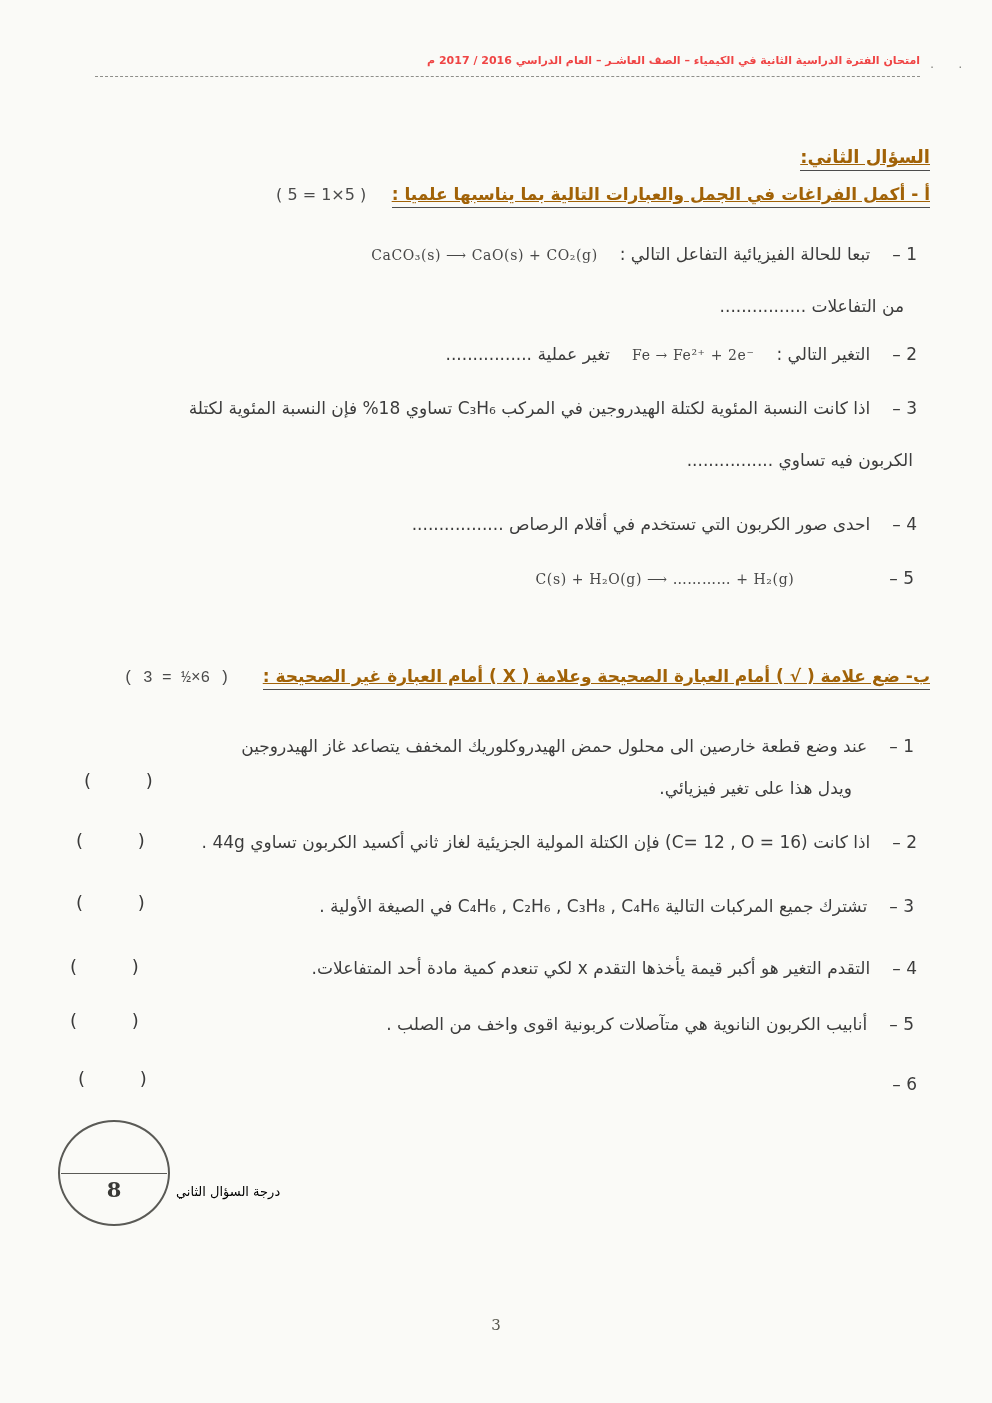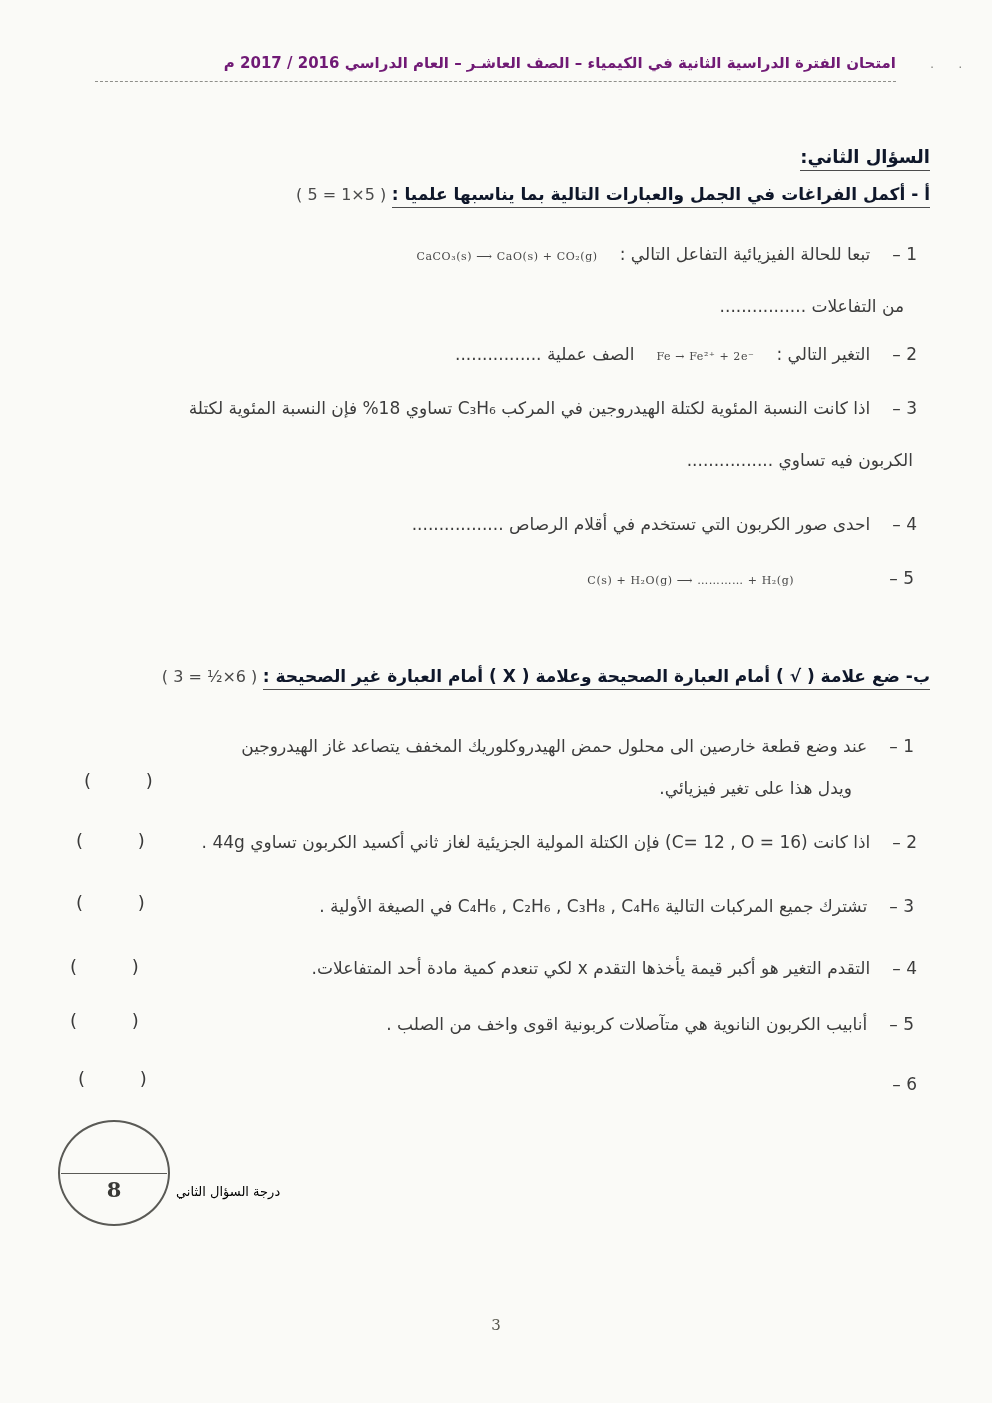--- a/index.html
+++ b/index.html
@@ -4,52 +4,52 @@
 <style>
   * { margin:0; padding:0; box-sizing:border-box; }
   html,body { background:#d8d8d4; }
   body { font-family:"DejaVu Sans", sans-serif; }
   .page {
     position:relative; width:992px; height:1403px; margin:0 auto;
     background:#fafaf7; direction:rtl; color:#3a3a3a; overflow:hidden;
   }
   .abs { position:absolute; white-space:nowrap; }
   .txt { font-size:17px; color:#3c3c3c; }
-  .bold { font-weight:bold; color:#0f172a; }
+  .bold { font-weight:bold; color:#a16207;text-decoration:underline; }
   .underlined { border-bottom:1.5px solid #4c4c4c; padding-bottom:3px; }
   .row { display:flex; align-items:baseline; gap:22px; }
   .eq {
     direction:ltr; unicode-bidi:isolate;
     font-family:"DejaVu Serif","DejaVu Sans",serif;
-    font-size:11px; color:#474747; letter-spacing:0.6px;
+    font-size:14px; color:#474747; letter-spacing:0.6px;
   }
   
   .page-header {
-    position:absolute; top:54px; right:96px; left:95px;
-    font-size:15px; font-weight:bold; color:#701a75;
+    position:absolute; top:54px; right:72px; left:95px;
+    font-size:11px; font-weight:bold; color:#ef4444;
     border-bottom:1.5px dashed #8f8f8b; padding-bottom:9px;
   }
   .corner-marks {
     position:absolute; top:60px; left:930px; direction:ltr;
     font-size:13px; color:#8a8a86; letter-spacing:10px;
   }
   
   .q-title   { top:146px; right:62px; font-size:18px; }
   .a-heading { top:184px; right:62px; }
-  .a-heading .marks { margin-right:0; font-size:16px; color:#4a4a4a; }
+  .a-heading .marks { margin-right:20px; font-size:16px; color:#4a4a4a; }
   .a1l1 { top:244px; right:75px; }
   .a1l2 { top:296px; right:88px; }
   .a2   { top:344px; right:75px; }
   .a3l1 { top:398px; right:75px; }
   .a3l2 { top:450px; right:79px; }
   .a4   { top:514px; right:75px; }
   .a5   { top:568px; right:78px; gap:95px; }
   
   .b-heading { top:666px; right:62px; }
-  .b-heading .marks { margin-right:0; font-size:16px; color:#4a4a4a; }
+  .b-heading .marks { margin-right:28px; font-size:16px; color:#4a4a4a;font-family:Liberation Mono, monospace; }
   .b1l1 { top:736px; right:78px; }
   .b1l2 { top:778px; right:140px; }
   .b2 { top:832px; right:75px; }
   .b3 { top:896px; right:78px; }
   .b4 { top:958px; right:75px; }
   .b5 { top:1014px; right:78px; }
   .b6 { top:1074px; right:75px; }
   .slot {
     position:absolute; direction:ltr; white-space:pre;
     font-size:18px; color:#3a3a3a; letter-spacing:1px;
@@ -105,21 +105,21 @@
     <span>1 –</span>
     <span>تبعا للحالة الفيزيائية التفاعل التالي :</span>
     <span class="eq">CaCO₃(s)   ⟶   CaO(s)  +  CO₂(g)</span>
   </div>
   <div class="abs txt a1l2">من التفاعلات ................</div>
 
   <div class="abs txt row a2">
     <span>2 –</span>
     <span>التغير التالي :</span>
     <span class="eq">Fe   →   Fe²⁺  +  2e⁻</span>
-    <span>الصف عملية ................</span>
+    <span>تغير عملية ................</span>
   </div>
 
   <div class="abs txt row a3l1">
     <span>3 –</span>
     <span>اذا كانت النسبة المئوية لكتلة الهيدروجين في المركب C₃H₆ تساوي 18% فإن النسبة المئوية لكتلة</span>
   </div>
   <div class="abs txt a3l2">الكربون فيه تساوي ................</div>
 
   <div class="abs txt row a4">
     <span>4 –</span>

